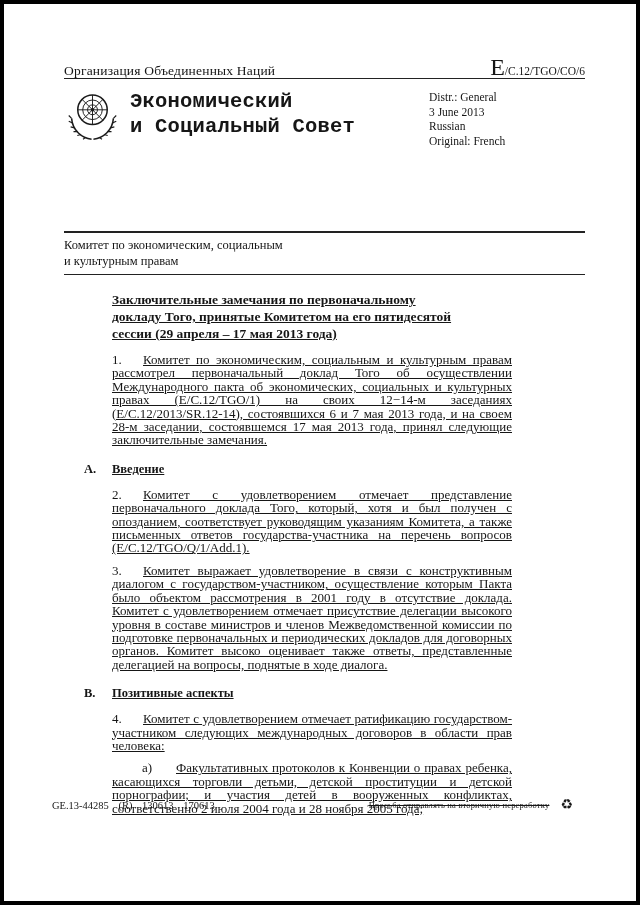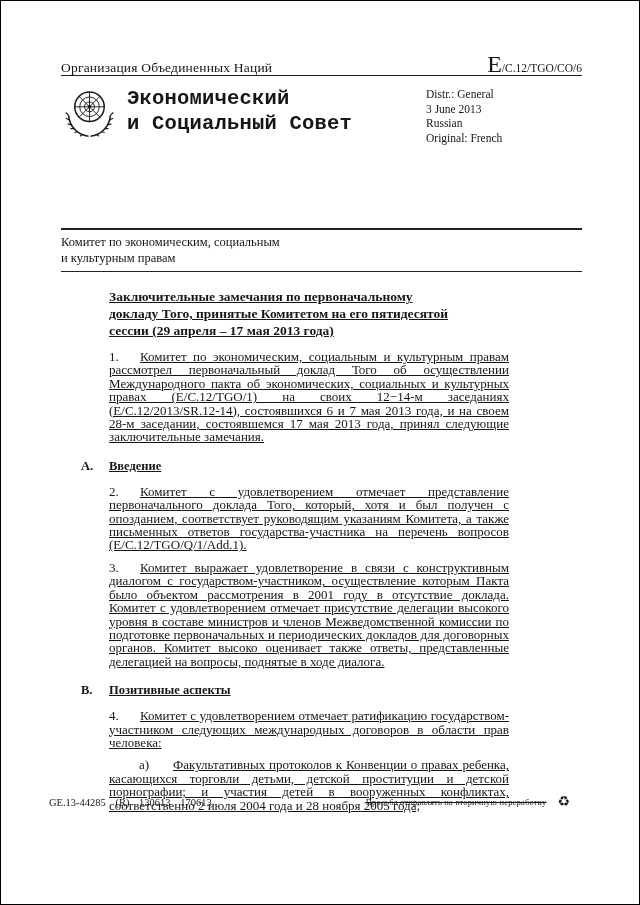--- a/index.html
+++ b/index.html
@@ -1,21 +1,21 @@
 <!DOCTYPE html>
 <html><head>
 <meta charset="utf-8">
 <style>
   * { margin:0; padding:0; box-sizing:border-box; }
   html,body { background:#e9e9e9; }
   .page {
     position:relative;
     width:640px; height:905px;
     background:#ffffff;
-    border:1px solid #000000;
+    border:4px solid #000000;
     font-family:"Liberation Serif","DejaVu Serif",serif;
     color:#161616;
     overflow:hidden;
   }
   
   .header-row {
     position:absolute; left:60px; top:50px; width:521px;
     display:flex; justify-content:space-between; align-items:baseline;
   }
   .org { font-size:13.5px; letter-spacing:.2px; }

